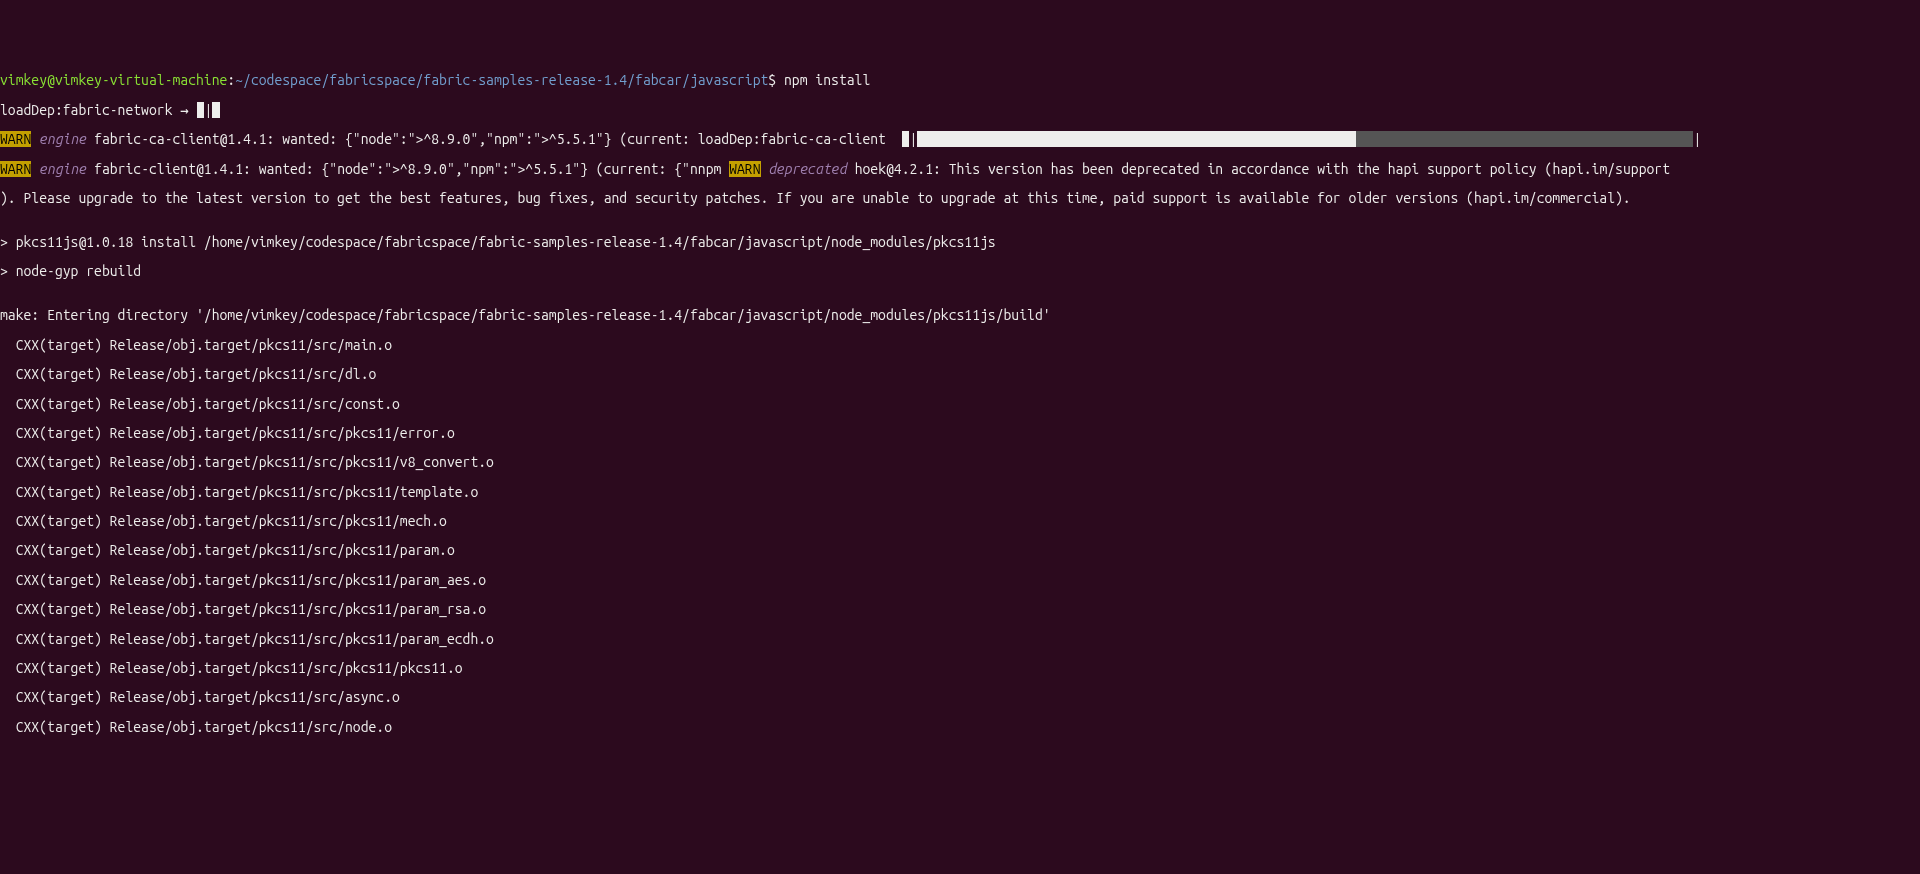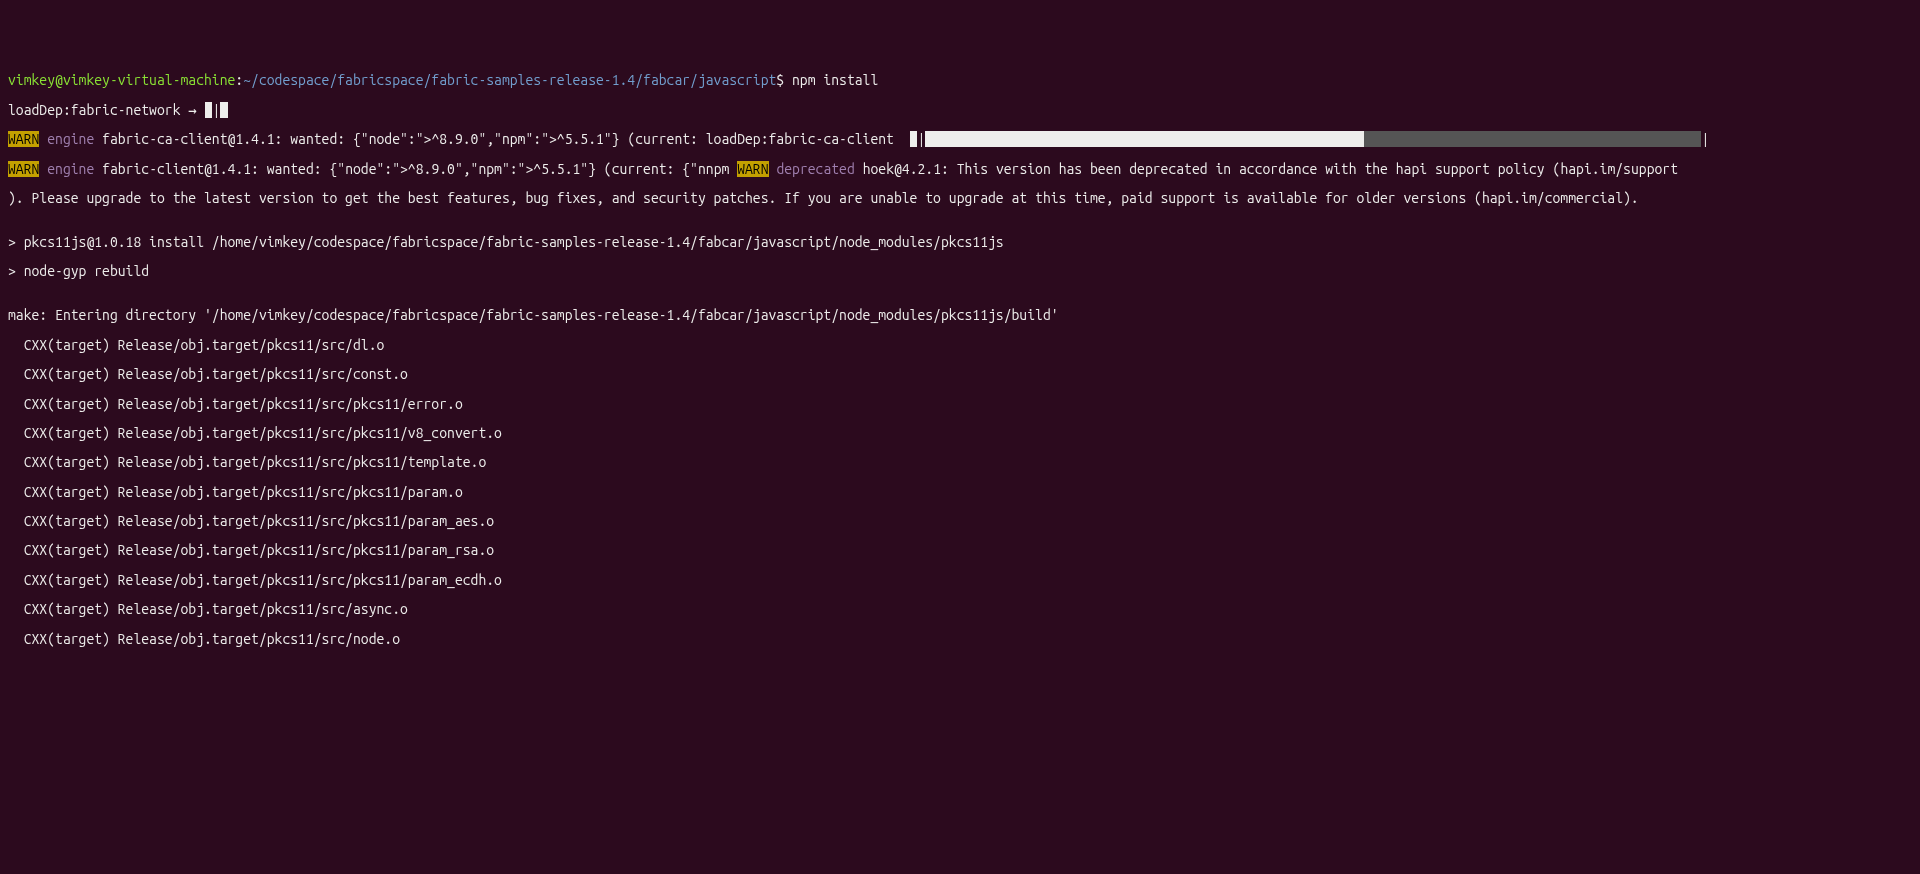--- a/index.html
+++ b/index.html
@@ -6,23 +6,23 @@
   body {
     background: #2c0a1e;
     color: #d0d0d0;
     font-family: 'Ubuntu Mono', 'DejaVu Sans Mono', Consolas, monospace;
     font-size: 14px;
     line-height: 1.05;
     white-space: pre;
     padding: 0;
     overflow-x: hidden;
   }
-  .line { white-space: pre; padding-left: 8px; }
+  .line { white-space: pre; }
   .green { color: #8ae234; }
-  .purple { color: #a080b0; }
+  .purple { color: #a080b0; font-style: italic; }
   .cyan { color: #729fcf; }
   .white { color: #eeeeec; }
   .warn-badge { background: #c4a000; color: #000000; }
   .bar-white { background: #eeeeec; color: #000; }
   .bar-dark { background: #555; color: #eee; }
   .ul { }
 </style>
 </head>
 <body>
 
@@ -32,29 +32,32 @@
 <div class="line"><span class="green">vimkey@vimkey-virtual-machine</span><span class="white">:</span><span class="cyan">~/codespace/fabricspace/fabric-samples-release-1.4/fabcar/javascript</span><span class="white">$</span><span class="white"> npm install</span></div>
 <div class="line"><span class="white">loadDep:fabric-network → </span><span class="bar-white"> </span><span class="white">|</span><span class="bar-white"> </span></div>
 <div class="line"><span class="warn-badge">WARN</span><span class="purple"> engine</span><span class="white"> fabric-ca-client@1.4.1: wanted: {"node":"&gt;^8.9.0","npm":"&gt;^5.5.1"} (current: loadDep:fabric-ca-client  </span><span class="bar-white"> </span><span class="white">|</span><span class="bar-white">                                                        </span><span class="bar-dark">                                           </span><span class="white">|</span></div>
 <div class="line"><span class="warn-badge">WARN</span><span class="purple"> engine</span><span class="white"> fabric-client@1.4.1: wanted: {"node":"&gt;^8.9.0","npm":"&gt;^5.5.1"} (current: {"n</span><span class="white ul">npm</span><span> </span><span class="warn-badge">WARN</span><span class="purple"> deprecated</span><span class="white"> hoek@4.2.1: This version has been deprecated in accordance with the hapi support policy (hapi.im/support</span></div>
 <div class="line white">). Please upgrade to the latest version to get the best features, bug fixes, and security patches. If you are unable to upgrade at this time, paid support is available for older versions (hapi.im/commercial).</div>
 <div class="line"></div>
 <div class="line white">&gt; pkcs11js@1.0.18 install /home/vimkey/codespace/fabricspace/fabric-samples-release-1.4/fabcar/javascript/node_modules/pkcs11js</div>
 <div class="line white">&gt; node-gyp rebuild</div>
 <div class="line"></div>
 <div class="line white">make: Entering directory '/home/vimkey/codespace/fabricspace/fabric-samples-release-1.4/fabcar/javascript/node_modules/pkcs11js/build'</div>
+<div class="line white">  CXX(target) Release/obj.target/pkcs11/src/main.o</div>
 <div class="line white">  CXX(target) Release/obj.target/pkcs11/src/dl.o</div>
 <div class="line white">  CXX(target) Release/obj.target/pkcs11/src/const.o</div>
 <div class="line white">  CXX(target) Release/obj.target/pkcs11/src/pkcs11/error.o</div>
 <div class="line white">  CXX(target) Release/obj.target/pkcs11/src/pkcs11/v8_convert.o</div>
 <div class="line white">  CXX(target) Release/obj.target/pkcs11/src/pkcs11/template.o</div>
+<div class="line white">  CXX(target) Release/obj.target/pkcs11/src/pkcs11/mech.o</div>
 <div class="line white">  CXX(target) Release/obj.target/pkcs11/src/pkcs11/param.o</div>
 <div class="line white">  CXX(target) Release/obj.target/pkcs11/src/pkcs11/param_aes.o</div>
 <div class="line white">  CXX(target) Release/obj.target/pkcs11/src/pkcs11/param_rsa.o</div>
 <div class="line white">  CXX(target) Release/obj.target/pkcs11/src/pkcs11/param_ecdh.o</div>
+<div class="line white">  CXX(target) Release/obj.target/pkcs11/src/pkcs11/pkcs11.o</div>
 <div class="line white">  CXX(target) Release/obj.target/pkcs11/src/async.o</div>
 <div class="line white">  CXX(target) Release/obj.target/pkcs11/src/node.o</div>
 <div class="line"></div>
 
 <div class="line"></div>
 
 
 
 
 

